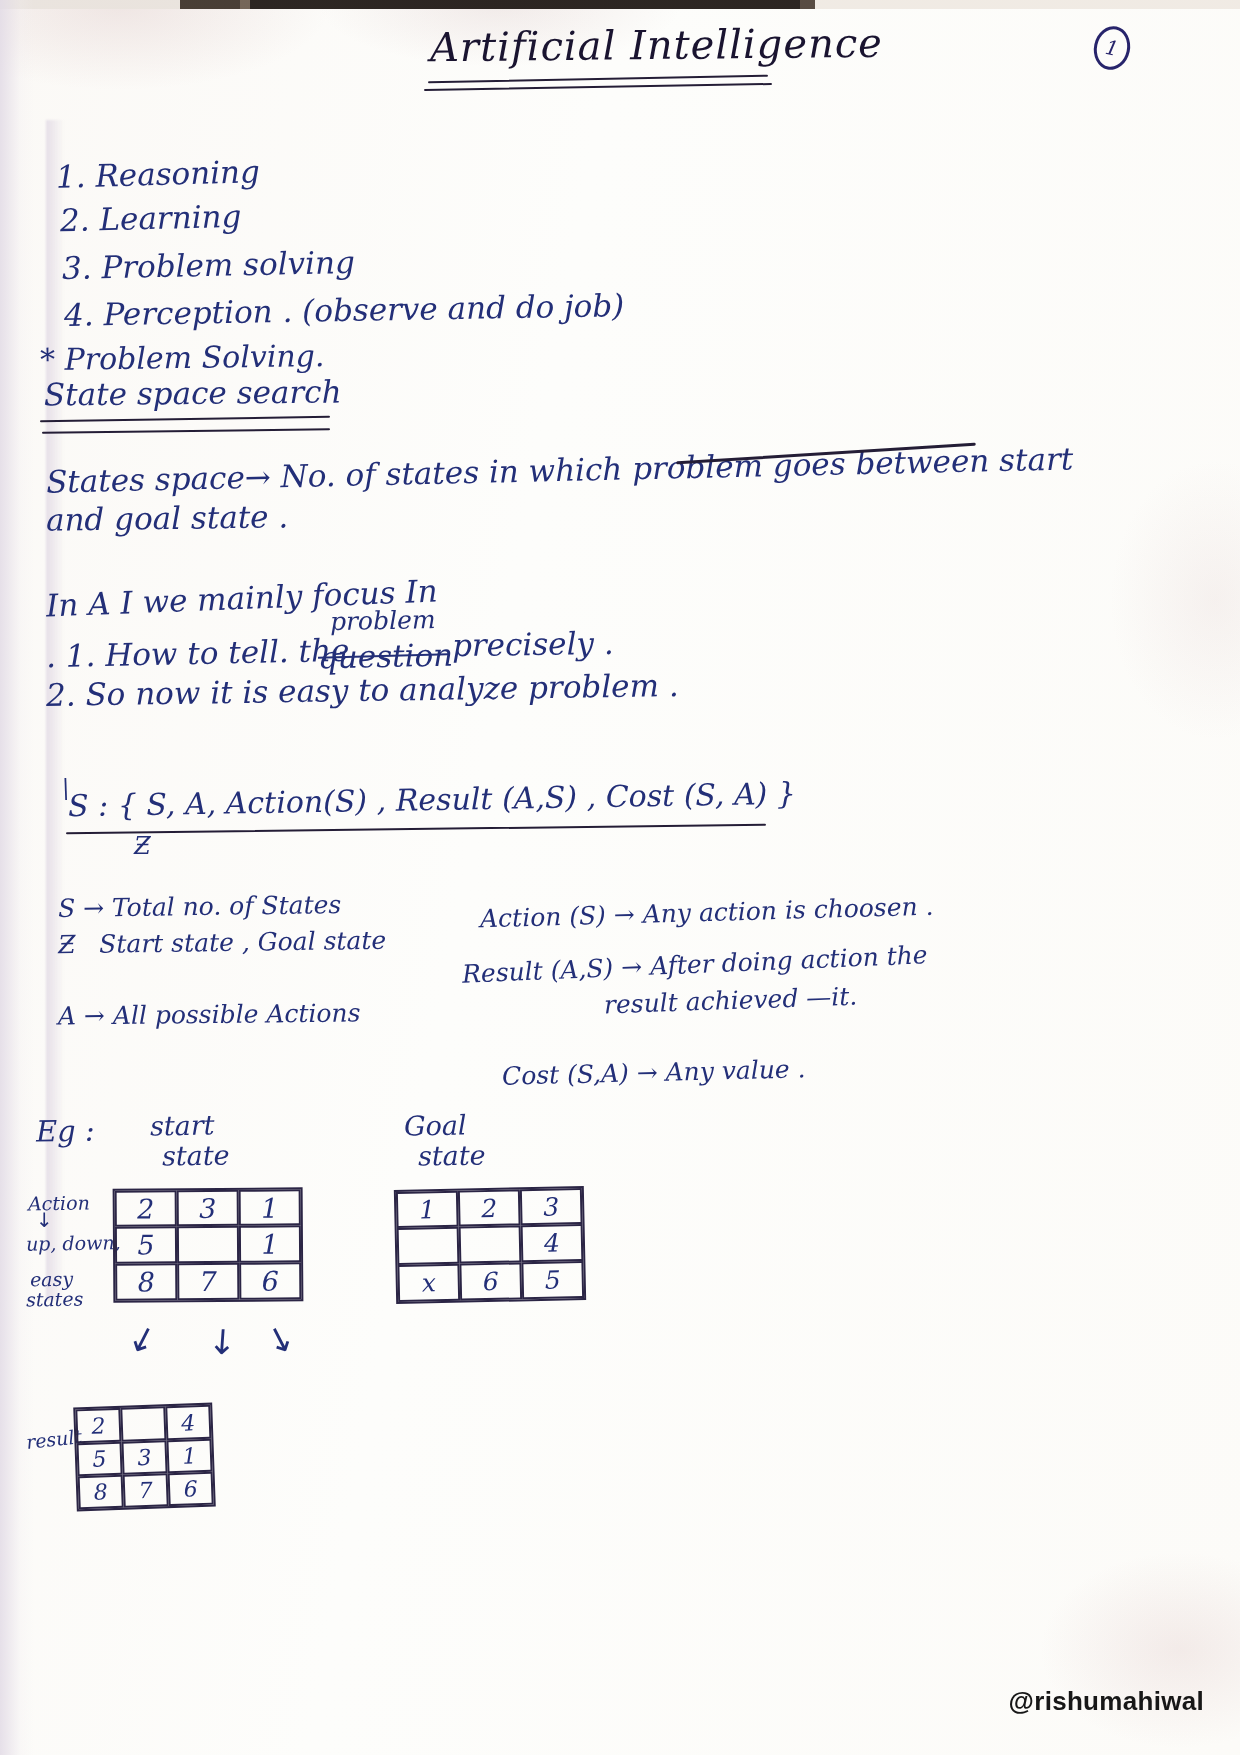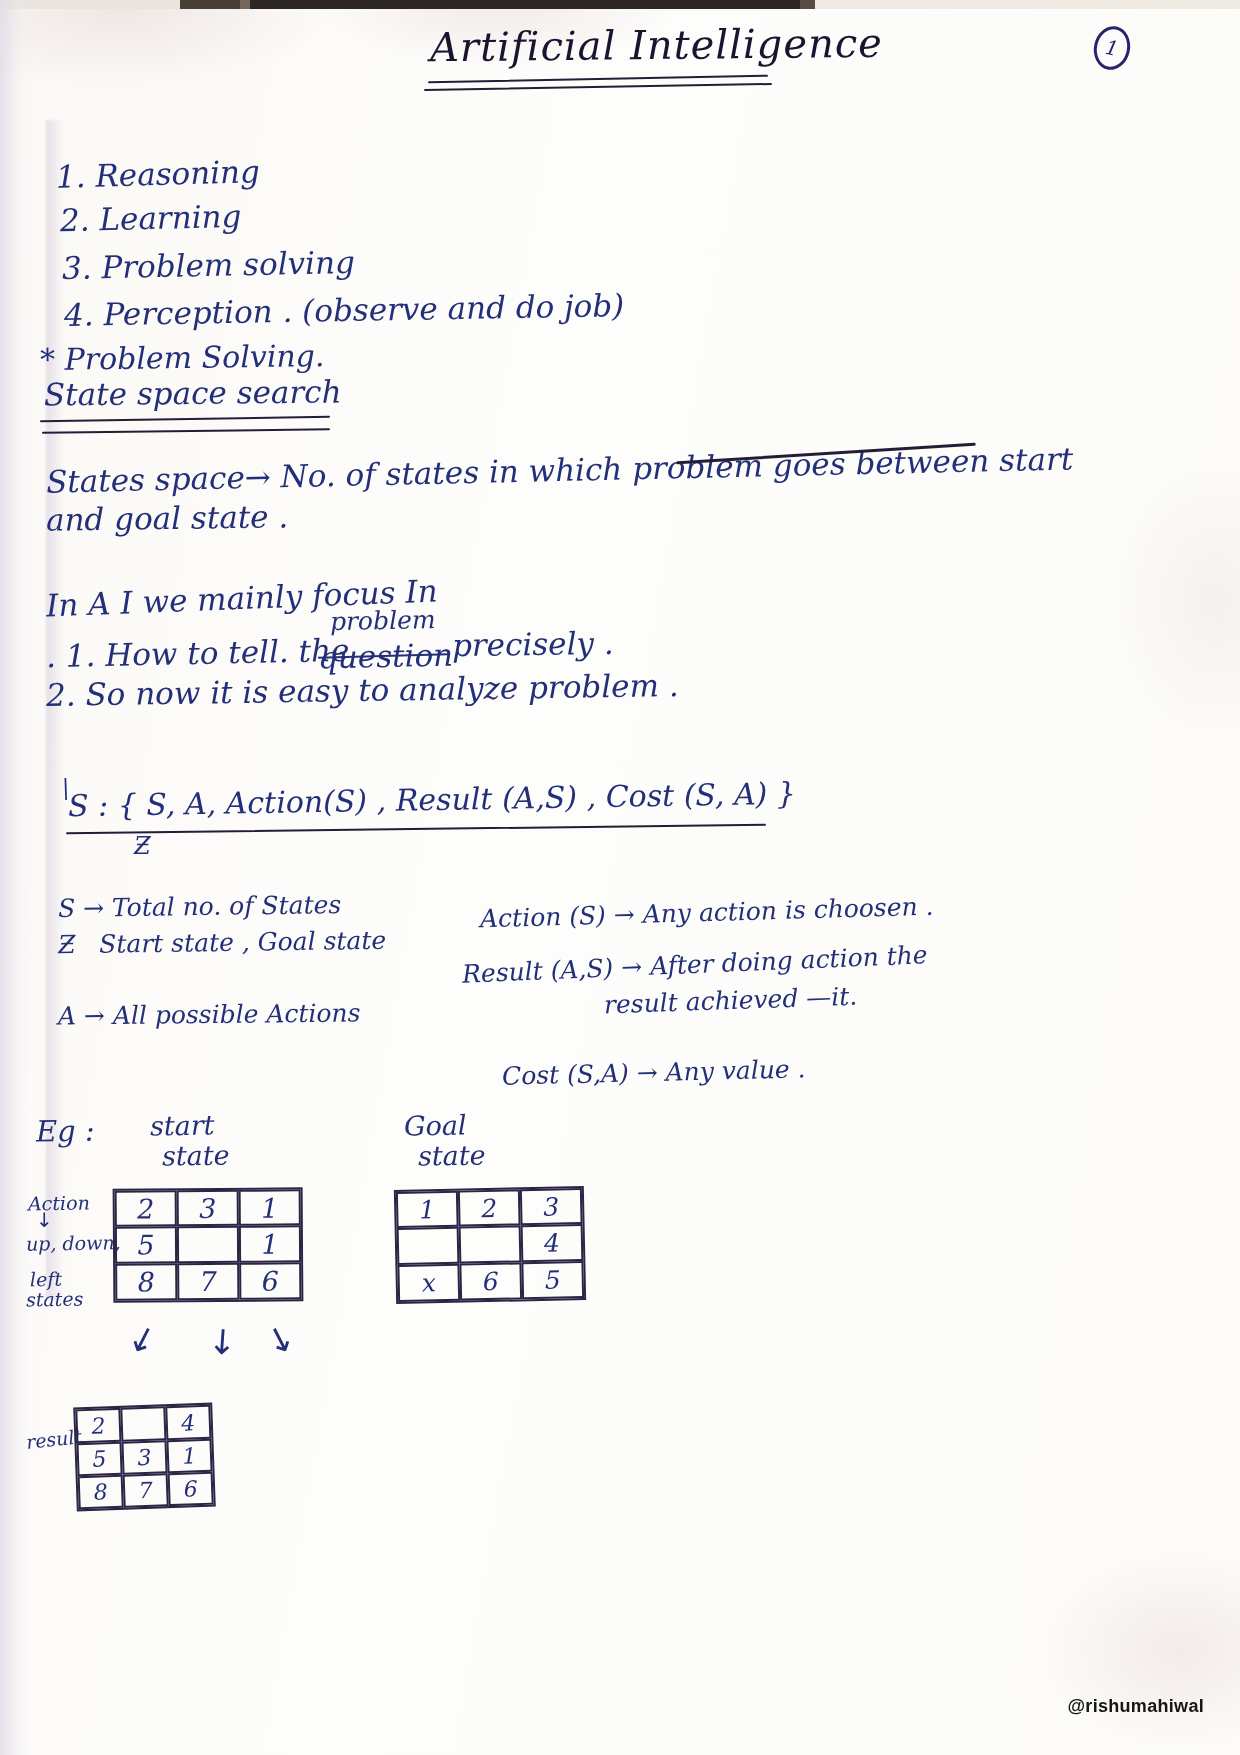--- a/index.html
+++ b/index.html
@@ -96,21 +96,21 @@
     grid-template-columns:45px 45px 45px;grid-template-rows:34px 33px 33px;
     transform:rotate(-2deg);}
   #result-grid .cell{font-size:22px;}
 
   .arrowglyph{
     position:absolute;font-family:"DejaVu Sans",sans-serif;font-size:34px;color:#232f78;
   }
   #wm{
     position:absolute;right:36px;bottom:38px;
     font-family:"Liberation Sans",sans-serif;
-    font-size:18px;font-weight:bold;color:#171717;letter-spacing:.3px;
+    font-size:26px;font-weight:bold;color:#171717;letter-spacing:.3px;
   }
   .strike{position:absolute;height:2px;background:#232f78;}
 </style>
 </head>
 <body>
 
 <div class="paper"></div>
 <div class="top-edge"></div>
 <div class="left-edge"></div>
 <div class="left-edge2"></div>
@@ -159,21 +159,21 @@
 
 <div class="hw" style="left:36px;top:1114px;font-size:29px;transform:rotate(-1.0deg);">Eg :</div>
 <div class="hw" style="left:150px;top:1110px;font-size:27px;transform:rotate(-1.0deg);">start</div>
 <div class="hw" style="left:162px;top:1140px;font-size:27px;transform:rotate(-1.0deg);">state</div>
 <div class="hw" style="left:404px;top:1110px;font-size:27px;transform:rotate(-1.0deg);">Goal</div>
 <div class="hw" style="left:418px;top:1140px;font-size:27px;transform:rotate(-1.0deg);">state</div>
 
 <div class="hw tiny-line" style="left:28px;top:1192px;transform:rotate(-1.0deg);">Action</div>
 <div class="arrowglyph" style="left:36px;top:1208px;font-size:20px;">↓</div>
 <div class="hw tiny-line" style="left:26px;top:1232px;transform:rotate(-1.0deg);">up, down,</div>
-<div class="hw tiny-line" style="left:30px;top:1268px;transform:rotate(-1.0deg);">left</div>
+<div class="hw tiny-line" style="left:30px;top:1268px;transform:rotate(-1.0deg);">easy</div>
 <div class="hw tiny-line" style="left:26px;top:1288px;transform:rotate(-1.0deg);">states</div>
 
 <div class="grid" id="start-grid">
   <div class="cell">2</div>
   <div class="cell">3</div>
   <div class="cell">1</div>
   <div class="cell">5</div>
   <div class="cell"></div>
   <div class="cell">1</div>
   <div class="cell">8</div>

